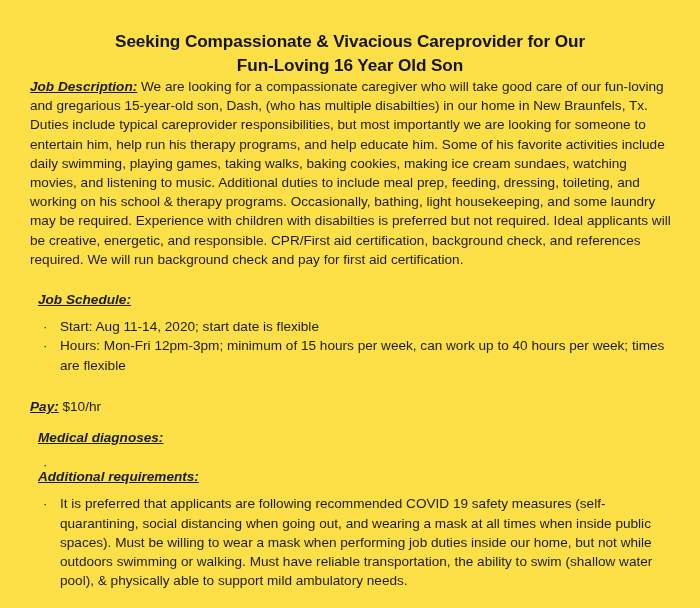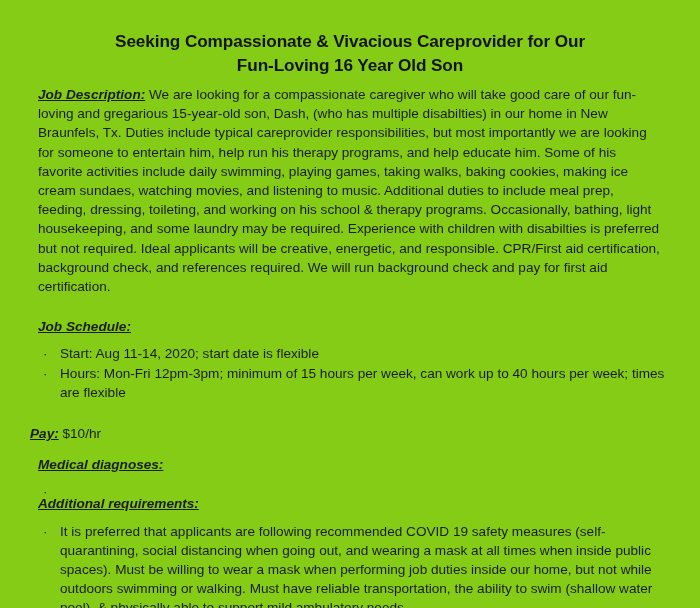--- a/index.html
+++ b/index.html
@@ -13,40 +13,40 @@
     font-family: "Liberation Sans", sans-serif;
     color: #1c1c1c;
     overflow: hidden;
   }
   .page {
     width: 700px;
     height: 608px;
     box-sizing: border-box;
     padding: 0;
     position: relative;
-    background: #84cc16;
+    background: #fde047;
   }
   .doc-title {
     text-align: center;
     font-size: 17.2px;
     font-weight: bold;
     line-height: 24px;
     color: #141414;
     margin: 0;
     padding: 29px 70px 0 70px;
     letter-spacing: -0.1px;
   }
   .doc-title .line2 {
     display: block;
   }
   .body-area {
     padding: 0 28px 0 30px;
   }
   p.para {
-    margin: 8px;
+    margin: 0;
     font-size: 13.6px;
     line-height: 19.2px;
     text-align: left;
     color: #1c1c1c;
   }
   .para-desc {
     margin-top: 21px;
   }
   .para-former {
     margin-top: 19px;

